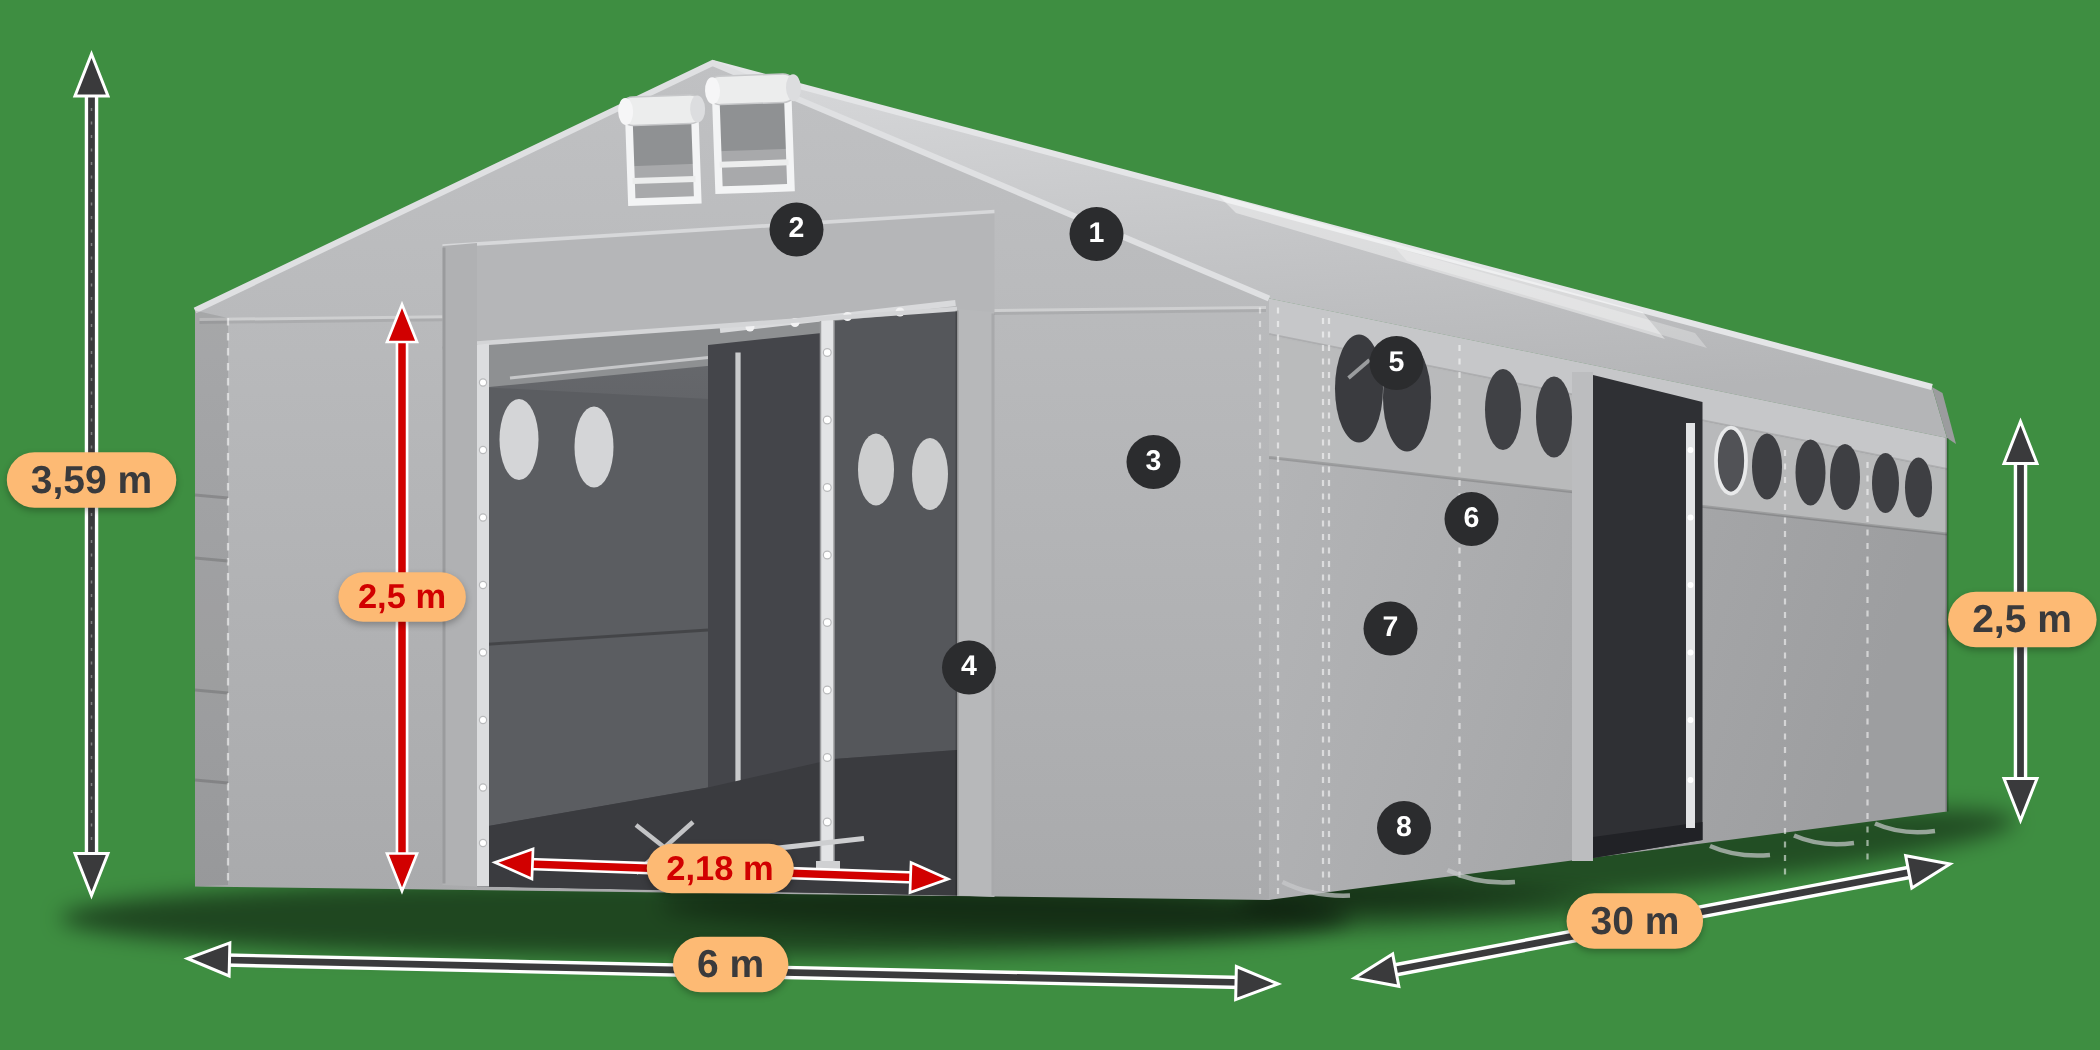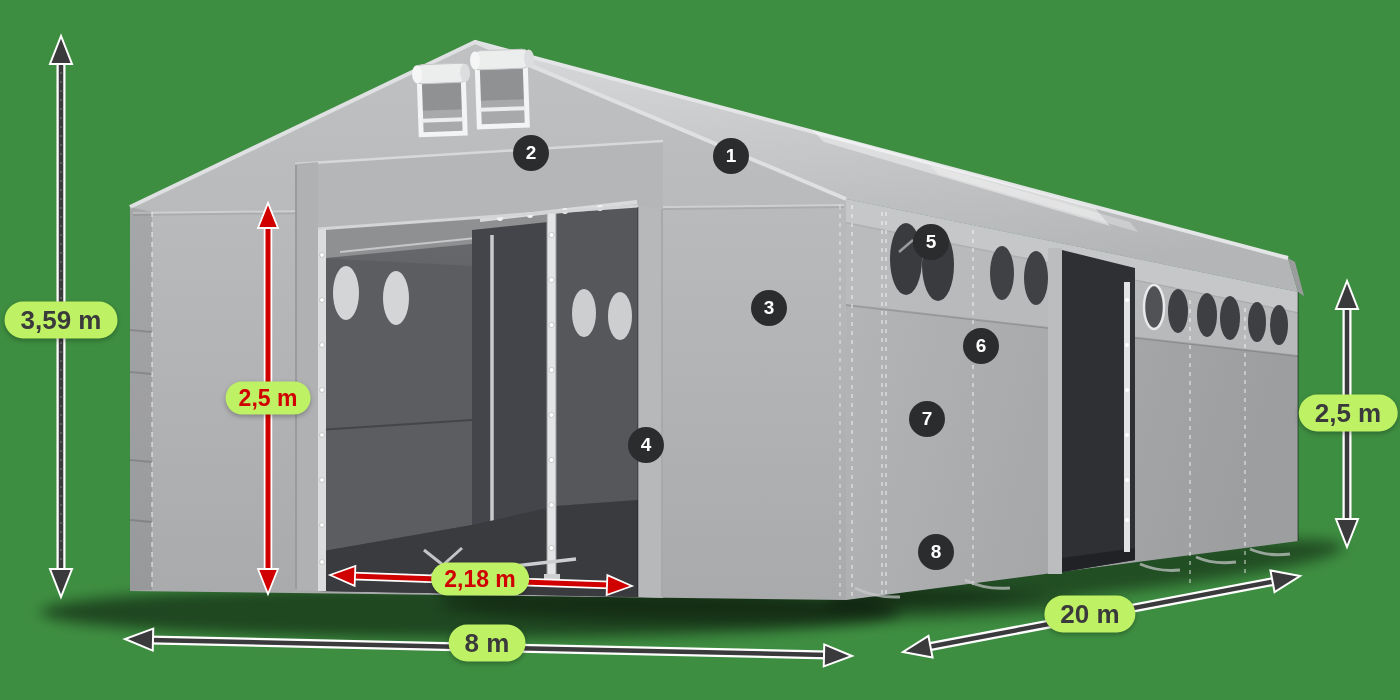--- a/index.html
+++ b/index.html
@@ -17,21 +17,21 @@
     width:36px;height:36px;border-radius:50%;
     background:#2b2c2e;color:#fff;
     font:700 19px/36px "Liberation Sans", sans-serif;
     text-align:center;
     cursor:pointer;
     user-select:none;
   }
   .pill{
     position:absolute;
     transform:translate(-50%,-50%);
-    background:#bef264;
+    background:#fdba74;
     border-radius:20px;
     font-weight:700;
     white-space:nowrap;
     box-shadow:0 2px 5px rgba(0,0,0,.28);
     font-family:"Liberation Sans", sans-serif;
   }
   .pill.dark{color:#3a3a3c;font-size:26px;padding:3px 16px;}
   .pill.red{color:#d10000;font-size:23px;padding:3px 13px;}
 </style>
 </head>
@@ -309,17 +309,17 @@
 <div class="badge" style="left:769px;top:308px">3</div>
 <div class="badge" style="left:646px;top:445px">4</div>
 <div class="badge" style="left:931px;top:242px">5</div>
 <div class="badge" style="left:981px;top:346px">6</div>
 <div class="badge" style="left:927px;top:419px">7</div>
 <div class="badge" style="left:936px;top:552px">8</div>
 
 <div class="pill dark" style="left:61px;top:320px">3,59 m</div>
 <div class="pill red" style="left:268px;top:398px">2,5 m</div>
 <div class="pill red" style="left:480px;top:579px">2,18 m</div>
-<div class="pill dark" style="left:487px;top:643px">8 m</div>
-<div class="pill dark" style="left:1090px;top:614px">20 m</div>
+<div class="pill dark" style="left:487px;top:643px">6 m</div>
+<div class="pill dark" style="left:1090px;top:614px">30 m</div>
 <div class="pill dark" style="left:1348px;top:413px">2,5 m</div>
 
 </div>
 
 </body></html>

